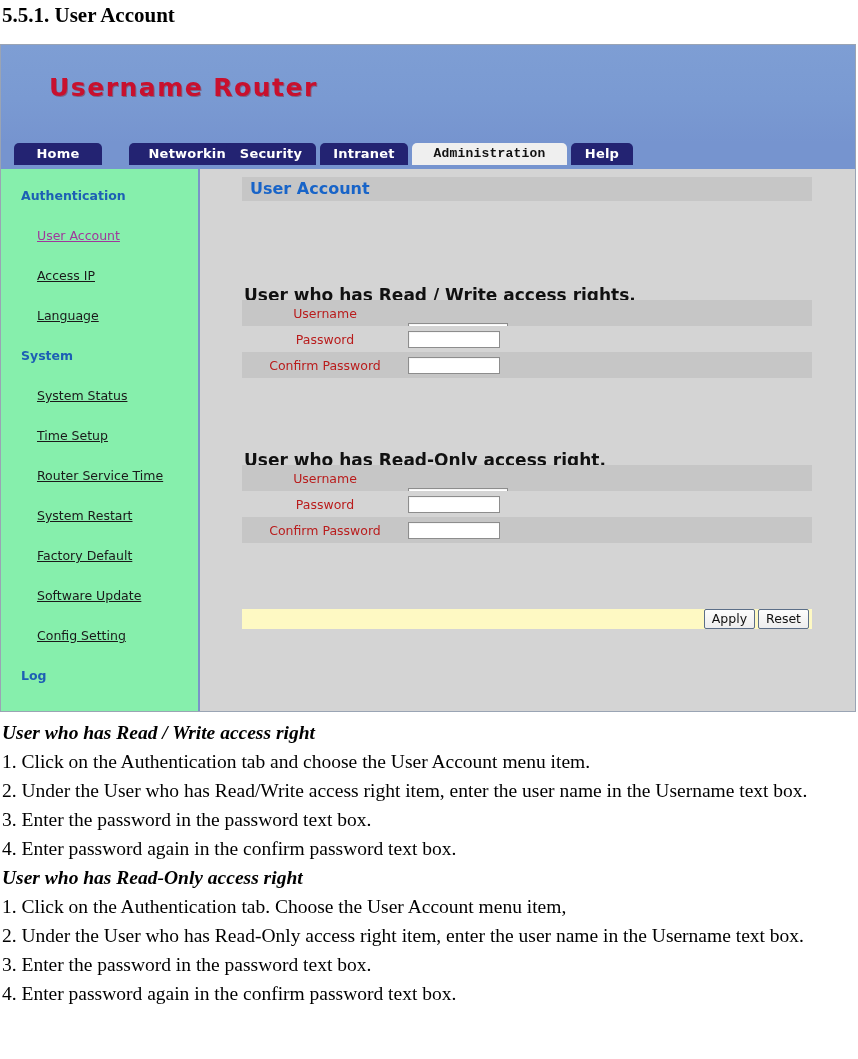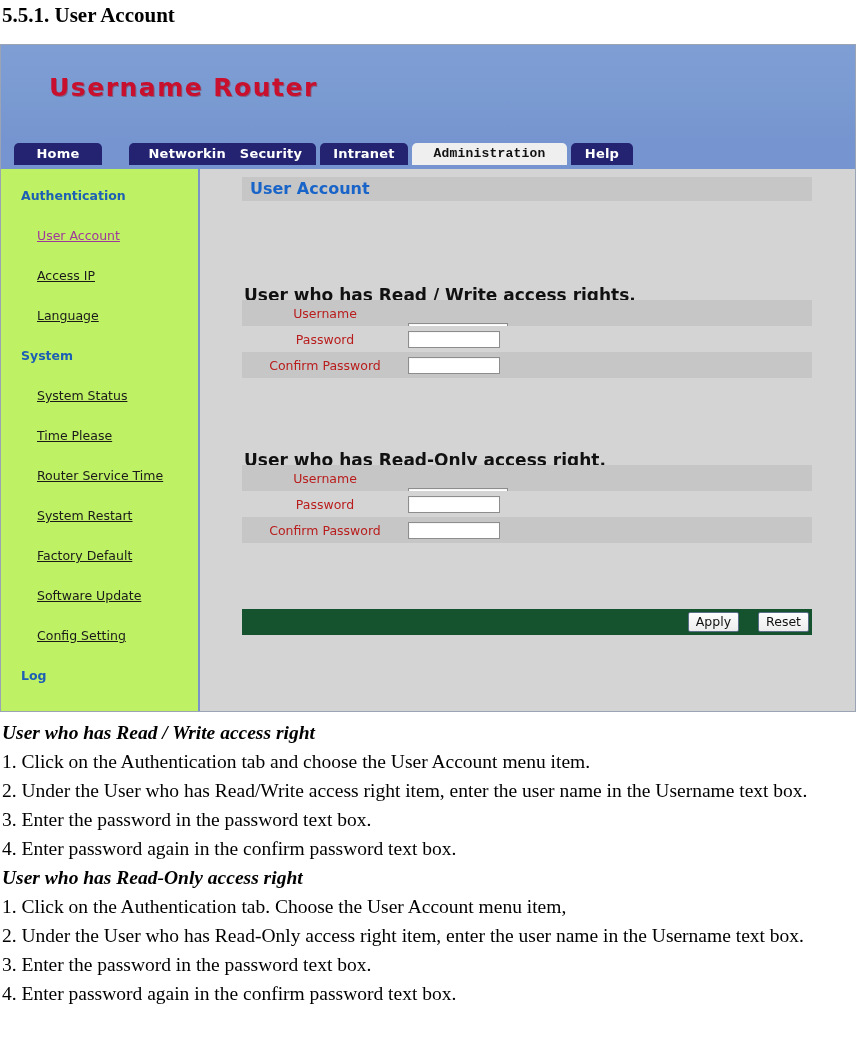--- a/index.html
+++ b/index.html
@@ -96,21 +96,21 @@
     right: 0;
     bottom: 0;
     background: #d4d4d4;
   }
   .sidebar {
     position: absolute;
     left: 0;
     top: 0;
     width: 197px;
     bottom: 0;
-    background: #bef264;
+    background: #86efac;
     border-right: 2px solid #7b93c8;
   }
   .side-group {
     font-family: "DejaVu Sans", sans-serif;
     font-weight: bold;
     font-size: 12.5px;
     color: #1d5fb4;
     padding: 0 0 0 20px;
     height: 20px;
     line-height: 20px;
@@ -212,26 +212,25 @@
     outline: none;
   }
   .w-wide   { width: 100px; margin-top: 36px; }
   .w-narrow { width: 92px; }
 
   
   .actionbar {
     position: absolute;
     left: 42px;
     width: 570px;
-    height: 26px;
-    background: #14532d;
+    height: 20px;
+    background: #fef9c3;
     display: flex;
     align-items: center;
     justify-content: flex-end;
-    gap: 16px;
   }
   .btn {
     font-family: "DejaVu Sans", sans-serif;
     font-size: 12.5px;
     color: #111111;
     background: linear-gradient(180deg,#fdfdfd 0%, #ededed 100%);
     border: 1px solid #5c6f88;
     border-radius: 2px;
     padding: 1px 7px 2px 7px;
     margin-right: 3px;
@@ -285,21 +284,21 @@
         <div class="side-link current"><span>User Account</span></div>
         <div class="side-spacer"></div>
         <div class="side-link"><span>Access IP</span></div>
         <div class="side-spacer"></div>
         <div class="side-link"><span>Language</span></div>
         <div class="side-spacer"></div>
         <div class="side-group">System</div>
         <div class="side-spacer"></div>
         <div class="side-link"><span>System Status</span></div>
         <div class="side-spacer"></div>
-        <div class="side-link"><span>Time Please</span></div>
+        <div class="side-link"><span>Time Setup</span></div>
         <div class="side-spacer"></div>
         <div class="side-link"><span>Router Service Time</span></div>
         <div class="side-spacer"></div>
         <div class="side-link"><span>System Restart</span></div>
         <div class="side-spacer"></div>
         <div class="side-link"><span>Factory Default</span></div>
         <div class="side-spacer"></div>
         <div class="side-link"><span>Software Update</span></div>
         <div class="side-spacer"></div>
         <div class="side-link"><span>Config Setting</span></div>

